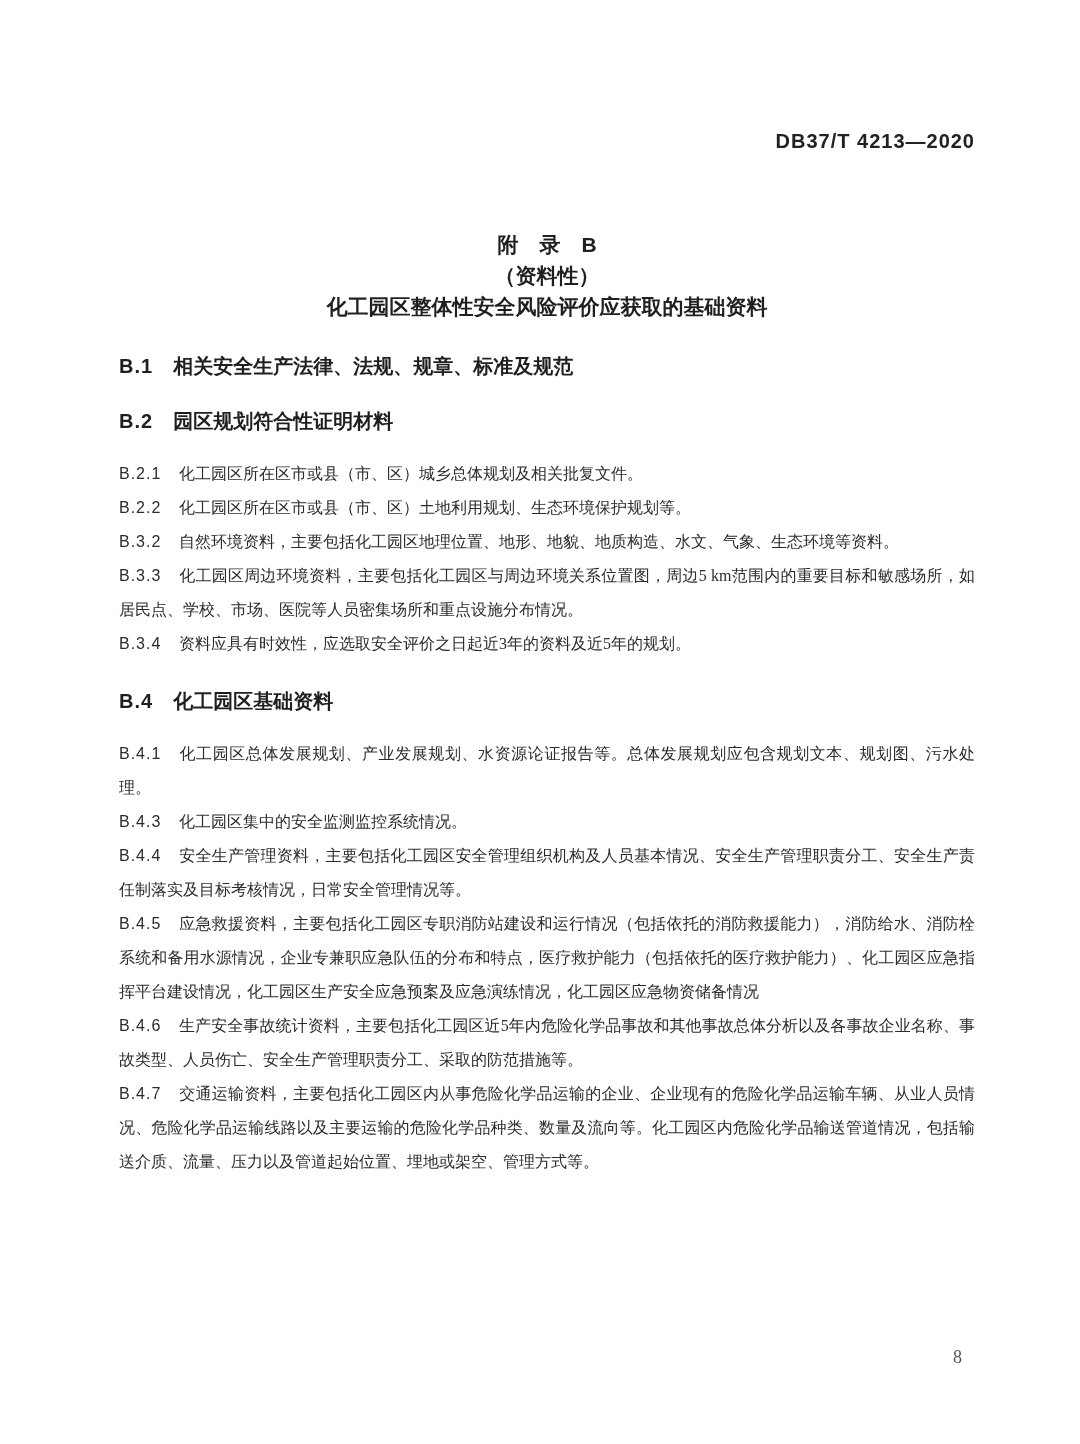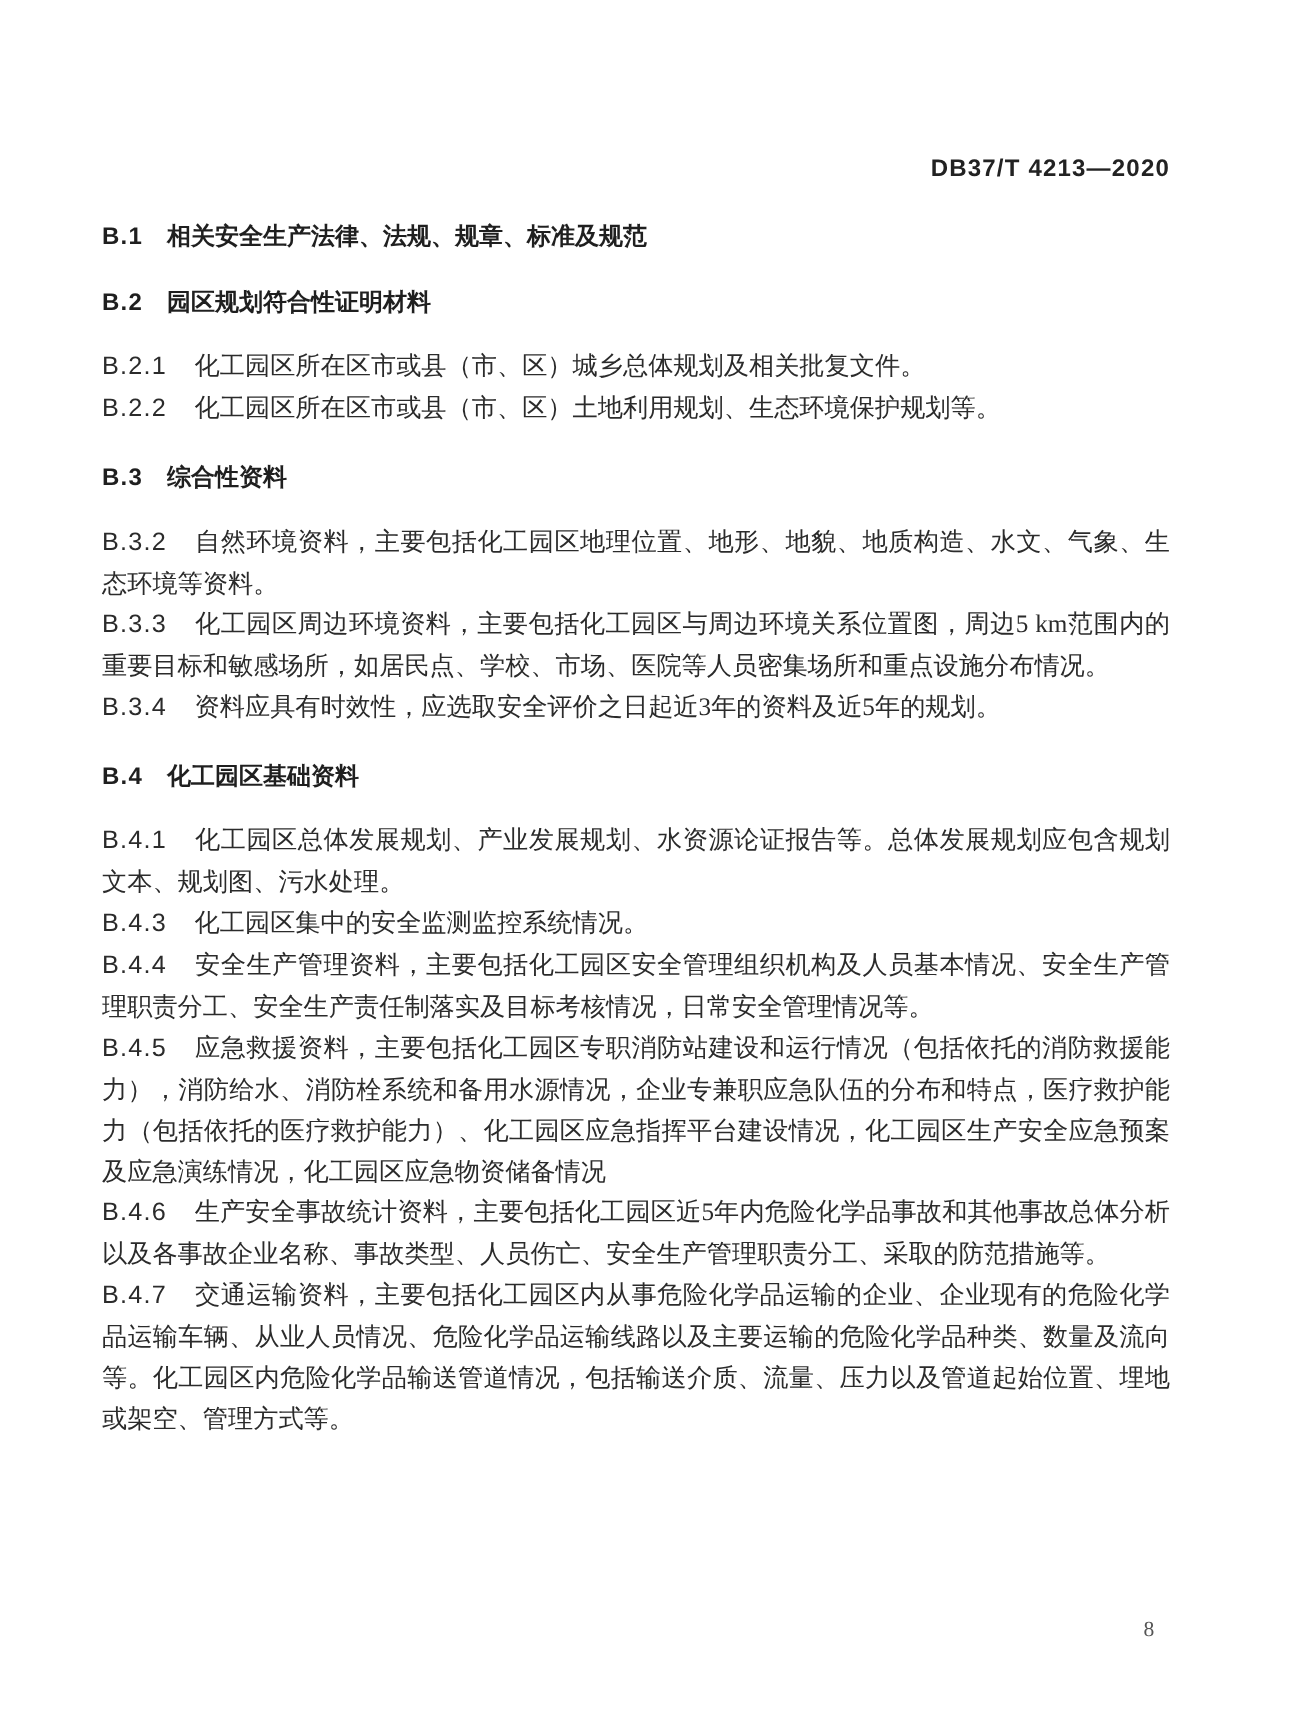--- a/index.html
+++ b/index.html
@@ -8,21 +8,21 @@
     background: #ffffff;
   }
   .page {
     position: relative;
     width: 1080px;
     height: 1392px;
     background: #ffffff;
     color: #2b2b2b;
     overflow: hidden;
     box-sizing: border-box;
-    padding: 130px 105px 0 85px;
+    padding: 130px 105px 0 119px;
   }
   .doc-header {
     text-align: right;
     font-family: "Liberation Sans", "DejaVu Sans", sans-serif;
     font-weight: 600;
     font-size: 20px;
     letter-spacing: 1px;
     color: #222222;
   }
   .title-block {
@@ -46,21 +46,21 @@
     font-size: 20px;
     line-height: 28px;
     color: #1f1f1f;
   }
   p.sec-heading + p.sec-heading {
     margin-top: 27px;
   }
   p.sec-clause {
     margin: 0;
     font-family: "Liberation Serif", "DejaVu Serif", serif;
-    font-size: 21px;
+    font-size: 16px;
     line-height: 34px;
     text-align: justify;
     color: #2b2b2b;
   }
   p.sec-heading + p.sec-clause {
     margin-top: 22px;
   }
   p.sec-clause + p.sec-heading {
     margin-top: 26px;
   }
@@ -82,27 +82,31 @@
     color: #555555;
   }
 </style>
 </head>
 <body>
 
 <div class="page">
 
   <div class="doc-header">DB37/T 4213—2020</div>
 
+  <div class="title-block">
+    <div class="title-line">附　录　B</div>
+    <div class="title-line">（资料性）</div>
+    <div class="title-line">化工园区整体性安全风险评价应获取的基础资料</div>
+  </div>
 
   <div class="sections" id="sections">
       <p class="sec-heading"><span class="sec-num">B.1</span><span class="sec-text">相关安全生产法律、法规、规章、标准及规范</span></p>
       <p class="sec-heading"><span class="sec-num">B.2</span><span class="sec-text">园区规划符合性证明材料</span></p>
       <p class="sec-clause"><span class="sec-num">B.2.1</span><span class="sec-text">化工园区所在区市或县（市、区）城乡总体规划及相关批复文件。</span></p>
       <p class="sec-clause"><span class="sec-num">B.2.2</span><span class="sec-text">化工园区所在区市或县（市、区）土地利用规划、生态环境保护规划等。</span></p>
-      <p class="sec-heading"><span class="sec-num">B.3</span><span class="sec-text">综合性资料</span></p>
       <p class="sec-clause"><span class="sec-num">B.3.2</span><span class="sec-text">自然环境资料，主要包括化工园区地理位置、地形、地貌、地质构造、水文、气象、生态环境等资料。</span></p>
       <p class="sec-clause"><span class="sec-num">B.3.3</span><span class="sec-text">化工园区周边环境资料，主要包括化工园区与周边环境关系位置图，周边5 km范围内的重要目标和敏感场所，如居民点、学校、市场、医院等人员密集场所和重点设施分布情况。</span></p>
       <p class="sec-clause"><span class="sec-num">B.3.4</span><span class="sec-text">资料应具有时效性，应选取安全评价之日起近3年的资料及近5年的规划。</span></p>
       <p class="sec-heading"><span class="sec-num">B.4</span><span class="sec-text">化工园区基础资料</span></p>
       <p class="sec-clause"><span class="sec-num">B.4.1</span><span class="sec-text">化工园区总体发展规划、产业发展规划、水资源论证报告等。总体发展规划应包含规划文本、规划图、污水处理。</span></p>
       <p class="sec-clause"><span class="sec-num">B.4.3</span><span class="sec-text">化工园区集中的安全监测监控系统情况。</span></p>
       <p class="sec-clause"><span class="sec-num">B.4.4</span><span class="sec-text">安全生产管理资料，主要包括化工园区安全管理组织机构及人员基本情况、安全生产管理职责分工、安全生产责任制落实及目标考核情况，日常安全管理情况等。</span></p>
       <p class="sec-clause"><span class="sec-num">B.4.5</span><span class="sec-text">应急救援资料，主要包括化工园区专职消防站建设和运行情况（包括依托的消防救援能力），消防给水、消防栓系统和备用水源情况，企业专兼职应急队伍的分布和特点，医疗救护能力（包括依托的医疗救护能力）、化工园区应急指挥平台建设情况，化工园区生产安全应急预案及应急演练情况，化工园区应急物资储备情况</span></p>
       <p class="sec-clause"><span class="sec-num">B.4.6</span><span class="sec-text">生产安全事故统计资料，主要包括化工园区近5年内危险化学品事故和其他事故总体分析以及各事故企业名称、事故类型、人员伤亡、安全生产管理职责分工、采取的防范措施等。</span></p>
       <p class="sec-clause"><span class="sec-num">B.4.7</span><span class="sec-text">交通运输资料，主要包括化工园区内从事危险化学品运输的企业、企业现有的危险化学品运输车辆、从业人员情况、危险化学品运输线路以及主要运输的危险化学品种类、数量及流向等。化工园区内危险化学品输送管道情况，包括输送介质、流量、压力以及管道起始位置、埋地或架空、管理方式等。</span></p>

